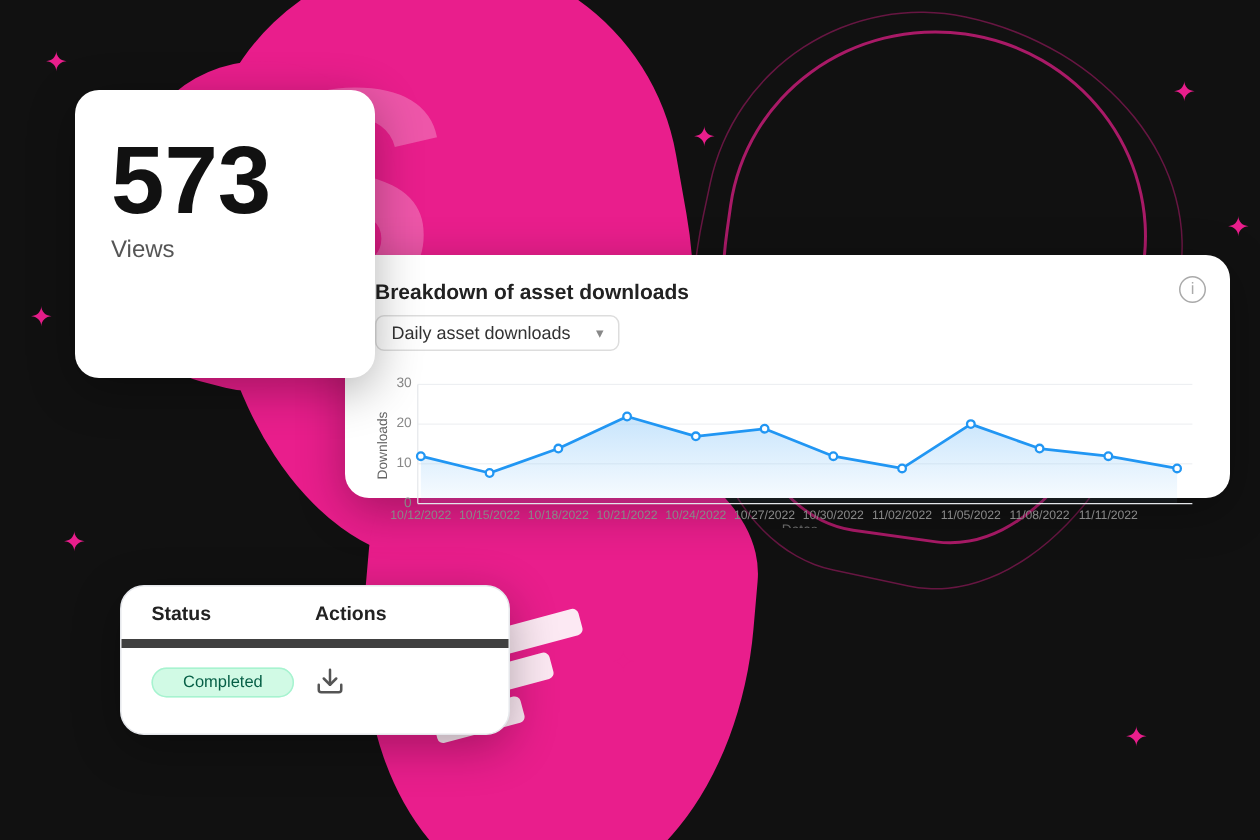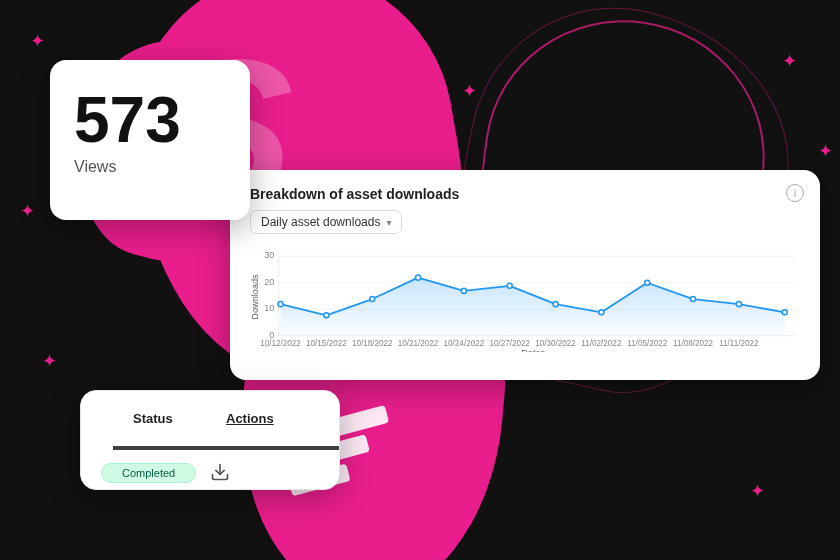--- a/index.html
+++ b/index.html
@@ -90,21 +90,21 @@
       background: white;
       border-radius: 16px;
       box-shadow: 0 8px 32px rgba(0,0,0,0.3);
     }
 
     
     .views-card {
       top: 60px;
       left: 50px;
       width: 200px;
-      height: 160px;
+      height: 192px;
       padding: 28px 24px 20px;
       z-index: 10;
     }
 
     .views-number {
       font-size: 64px;
       font-weight: 700;
       color: #111;
       line-height: 1;
     }
@@ -113,21 +113,21 @@
       font-size: 16px;
       color: #555;
       margin-top: 6px;
     }
 
     
     .chart-card {
       top: 170px;
       left: 230px;
       width: 590px;
-      height: 210px;
+      height: 162px;
       padding: 16px 20px 12px;
       z-index: 9;
     }
 
     .chart-title {
       font-size: 14px;
       font-weight: 600;
       color: #222;
       margin-bottom: 8px;
     }
@@ -143,21 +143,21 @@
       color: #aaa;
       font-size: 11px;
       display: flex;
       align-items: center;
       justify-content: center;
     }
 
     .chart-dropdown {
       display: inline-flex;
       align-items: center;
-      gap: 6px;
+      gap: 17px;
       border: 1px solid #ddd;
       border-radius: 6px;
       padding: 4px 10px;
       font-size: 12px;
       color: #333;
       margin-bottom: 8px;
       cursor: pointer;
     }
 
     .chart-dropdown-arrow {
@@ -198,38 +198,36 @@
       left: 80px;
       width: 260px;
       height: 100px;
       padding: 0;
       z-index: 10;
       border: 1.5px solid #e5e7eb;
     }
 
     .status-card-header {
       display: flex;
-      border-bottom: 4px solid #404040;
-      padding: 20px 20px;
-      margin-left: 32px;
+      border-bottom: 6px solid #404040;
+      padding: 10px 20px;
     }
 
     .status-col-header {
       font-size: 13px;
       font-weight: 600;
       color: #222;
       flex: 1;
     }
 
     .actions-col-header {
       font-size: 13px;
       font-weight: 600;
       color: #222;
       flex: 1;
-      text-decoration: underline;
     }
 
     .status-card-body {
       display: flex;
       align-items: center;
       padding: 12px 20px;
     }
 
     .status-badge {
       background: #d1fae5;

